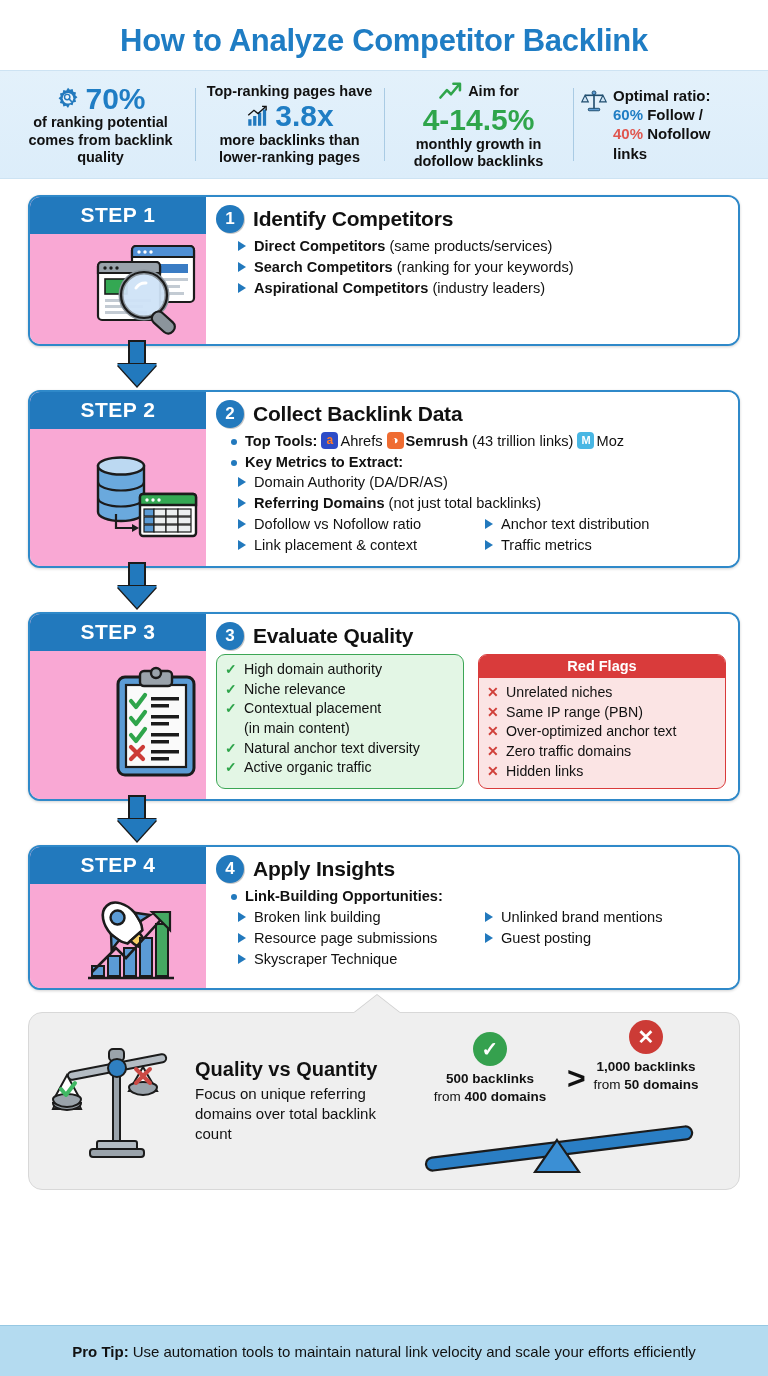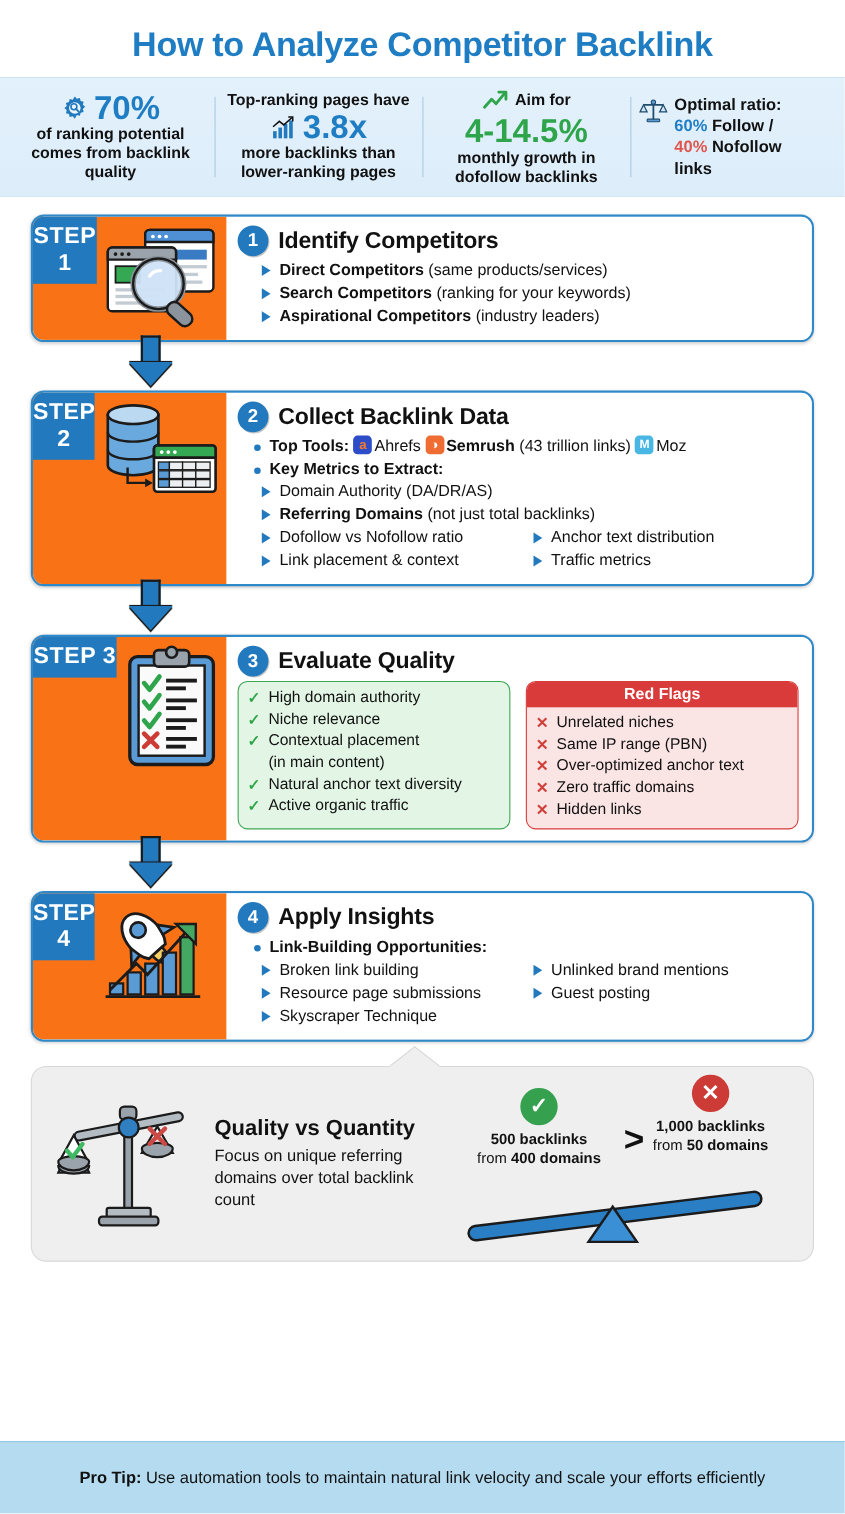--- a/index.html
+++ b/index.html
@@ -79,24 +79,24 @@
     border: 2px solid #2f89c9;
     border-radius: 12px;
     background: #fff;
     overflow: hidden;
     box-shadow: 0 1px 3px rgba(0,0,0,.18);
     position: relative;
   }
   .step-left {
     width: 176px;
     flex: 0 0 176px;
-    background: #f97316;
+    background: #f9a8d4;
     display: flex;
-    flex-direction: row;
-    align-items: flex-start;
+    flex-direction: column;
+    align-items: flex-end;
   }
   .step-badge {
     width: 100%;
     background: #2279bd;
     color:#fff;
     text-align: center;
     font-size: 21px;
     font-weight: bold;
     padding: 6px 0 7px;
     letter-spacing: .5px;
@@ -229,21 +229,21 @@
   .cmp-lbl { font-size: 13.5px; line-height:1.3; color:#111; }
   .cmp-lbl .b { font-weight:bold; }
   .cmp-gt { position:absolute; left: 162px; top: 34px; font-size: 32px; font-weight: bold; color:#111; }
   .seesaw { position:absolute; left: 14px; bottom: 2px; width: 290px; height: 60px; }
 
   
   .protip {
     position: absolute; left:0; right:0; bottom: 0;
     background: #b4dbf0;
     border-top: 1px solid #96c8e3;
-    height: 66px;
+    height: 51px;
     display:flex; align-items:center; justify-content:center;
     font-size: 15px; color:#111;
   }
   .protip .b { font-weight: bold; margin-right: 4px; }
 </style>
 </head>
 <body>
 
 <div class="title-wrap">
   <div class="title-line">

